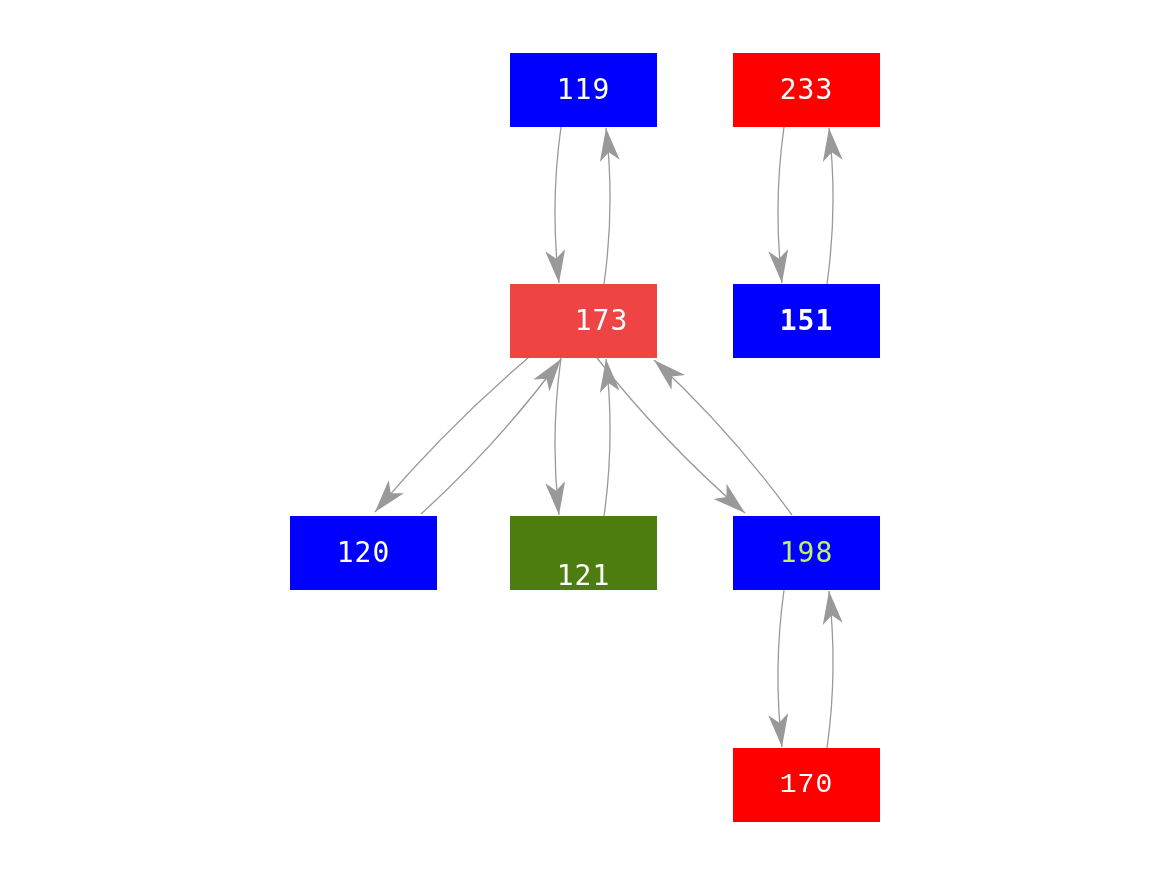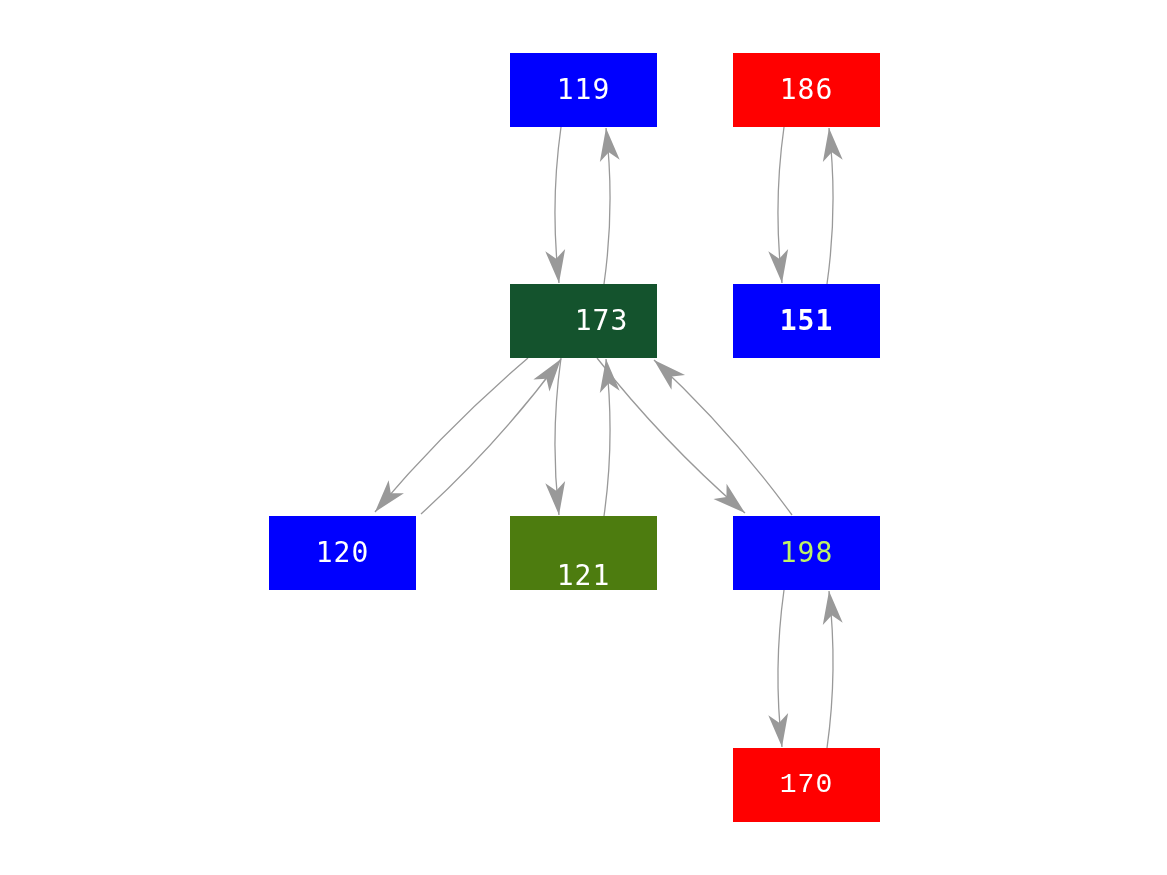--- a/index.html
+++ b/index.html
@@ -64,29 +64,29 @@
         <path class="edge" d="M421,514 Q499,443 561,359" stroke="#999999" marker-end="url(#arrowhead)"></path>
         <path class="edge" d="M597,358 Q664,443 745,513" stroke="#999999" marker-end="url(#arrowhead)"></path>
         <path class="edge" d="M792,515 Q730,430 654,360" stroke="#999999" marker-end="url(#arrowhead)"></path>
       </g>
   </svg>
   <div id="nodes">
       <div class="node" style="left: 510px; top: 53px; width: 147px; height: 74px; background: rgb(0, 0, 255);">
     <span class="node-label" style="color: rgb(255, 255, 255);">119</span>
   </div>
       <div class="node" style="left: 733px; top: 53px; width: 147px; height: 74px; background: rgb(255, 0, 0);">
-    <span class="node-label" style="color: rgb(255, 255, 255);">186</span>
+    <span class="node-label" style="color: rgb(255, 255, 255);">233</span>
   </div>
-      <div class="node" style="left: 510px; top: 284px; width: 147px; height: 74px; background: #14532d; padding-left: 36px;">
+      <div class="node" style="left: 510px; top: 284px; width: 147px; height: 74px; background: #ef4444; padding-left: 36px;">
     <span class="node-label" style="color: rgb(255, 255, 255);">173</span>
   </div>
       <div class="node" style="left: 733px; top: 284px; width: 147px; height: 74px; background: rgb(0, 0, 255); font-weight: bold;">
     <span class="node-label" style="color: rgb(255, 255, 255);">151</span>
   </div>
-      <div class="node" style="left: 269px; top: 516px; width: 147px; height: 74px; background: rgb(0, 0, 255);">
+      <div class="node" style="left: 290px; top: 516px; width: 147px; height: 74px; background: rgb(0, 0, 255);">
     <span class="node-label" style="color: rgb(255, 255, 255);">120</span>
   </div>
       <div class="node" style="left: 510px; top: 516px; width: 147px; height: 74px; background: #4d7c0f; align-items: flex-end;">
     <span class="node-label" style="color: rgb(255, 255, 255);">121</span>
   </div>
       <div class="node" style="left: 733px; top: 516px; width: 147px; height: 74px; background: rgb(0, 0, 255);">
     <span class="node-label" style="color: #bef264;">198</span>
   </div>
       <div class="node" style="left: 733px; top: 748px; width: 147px; height: 74px; background: rgb(255, 0, 0); font-family: Liberation Mono, monospace;">
     <span class="node-label" style="color: rgb(255, 255, 255);">170</span>

